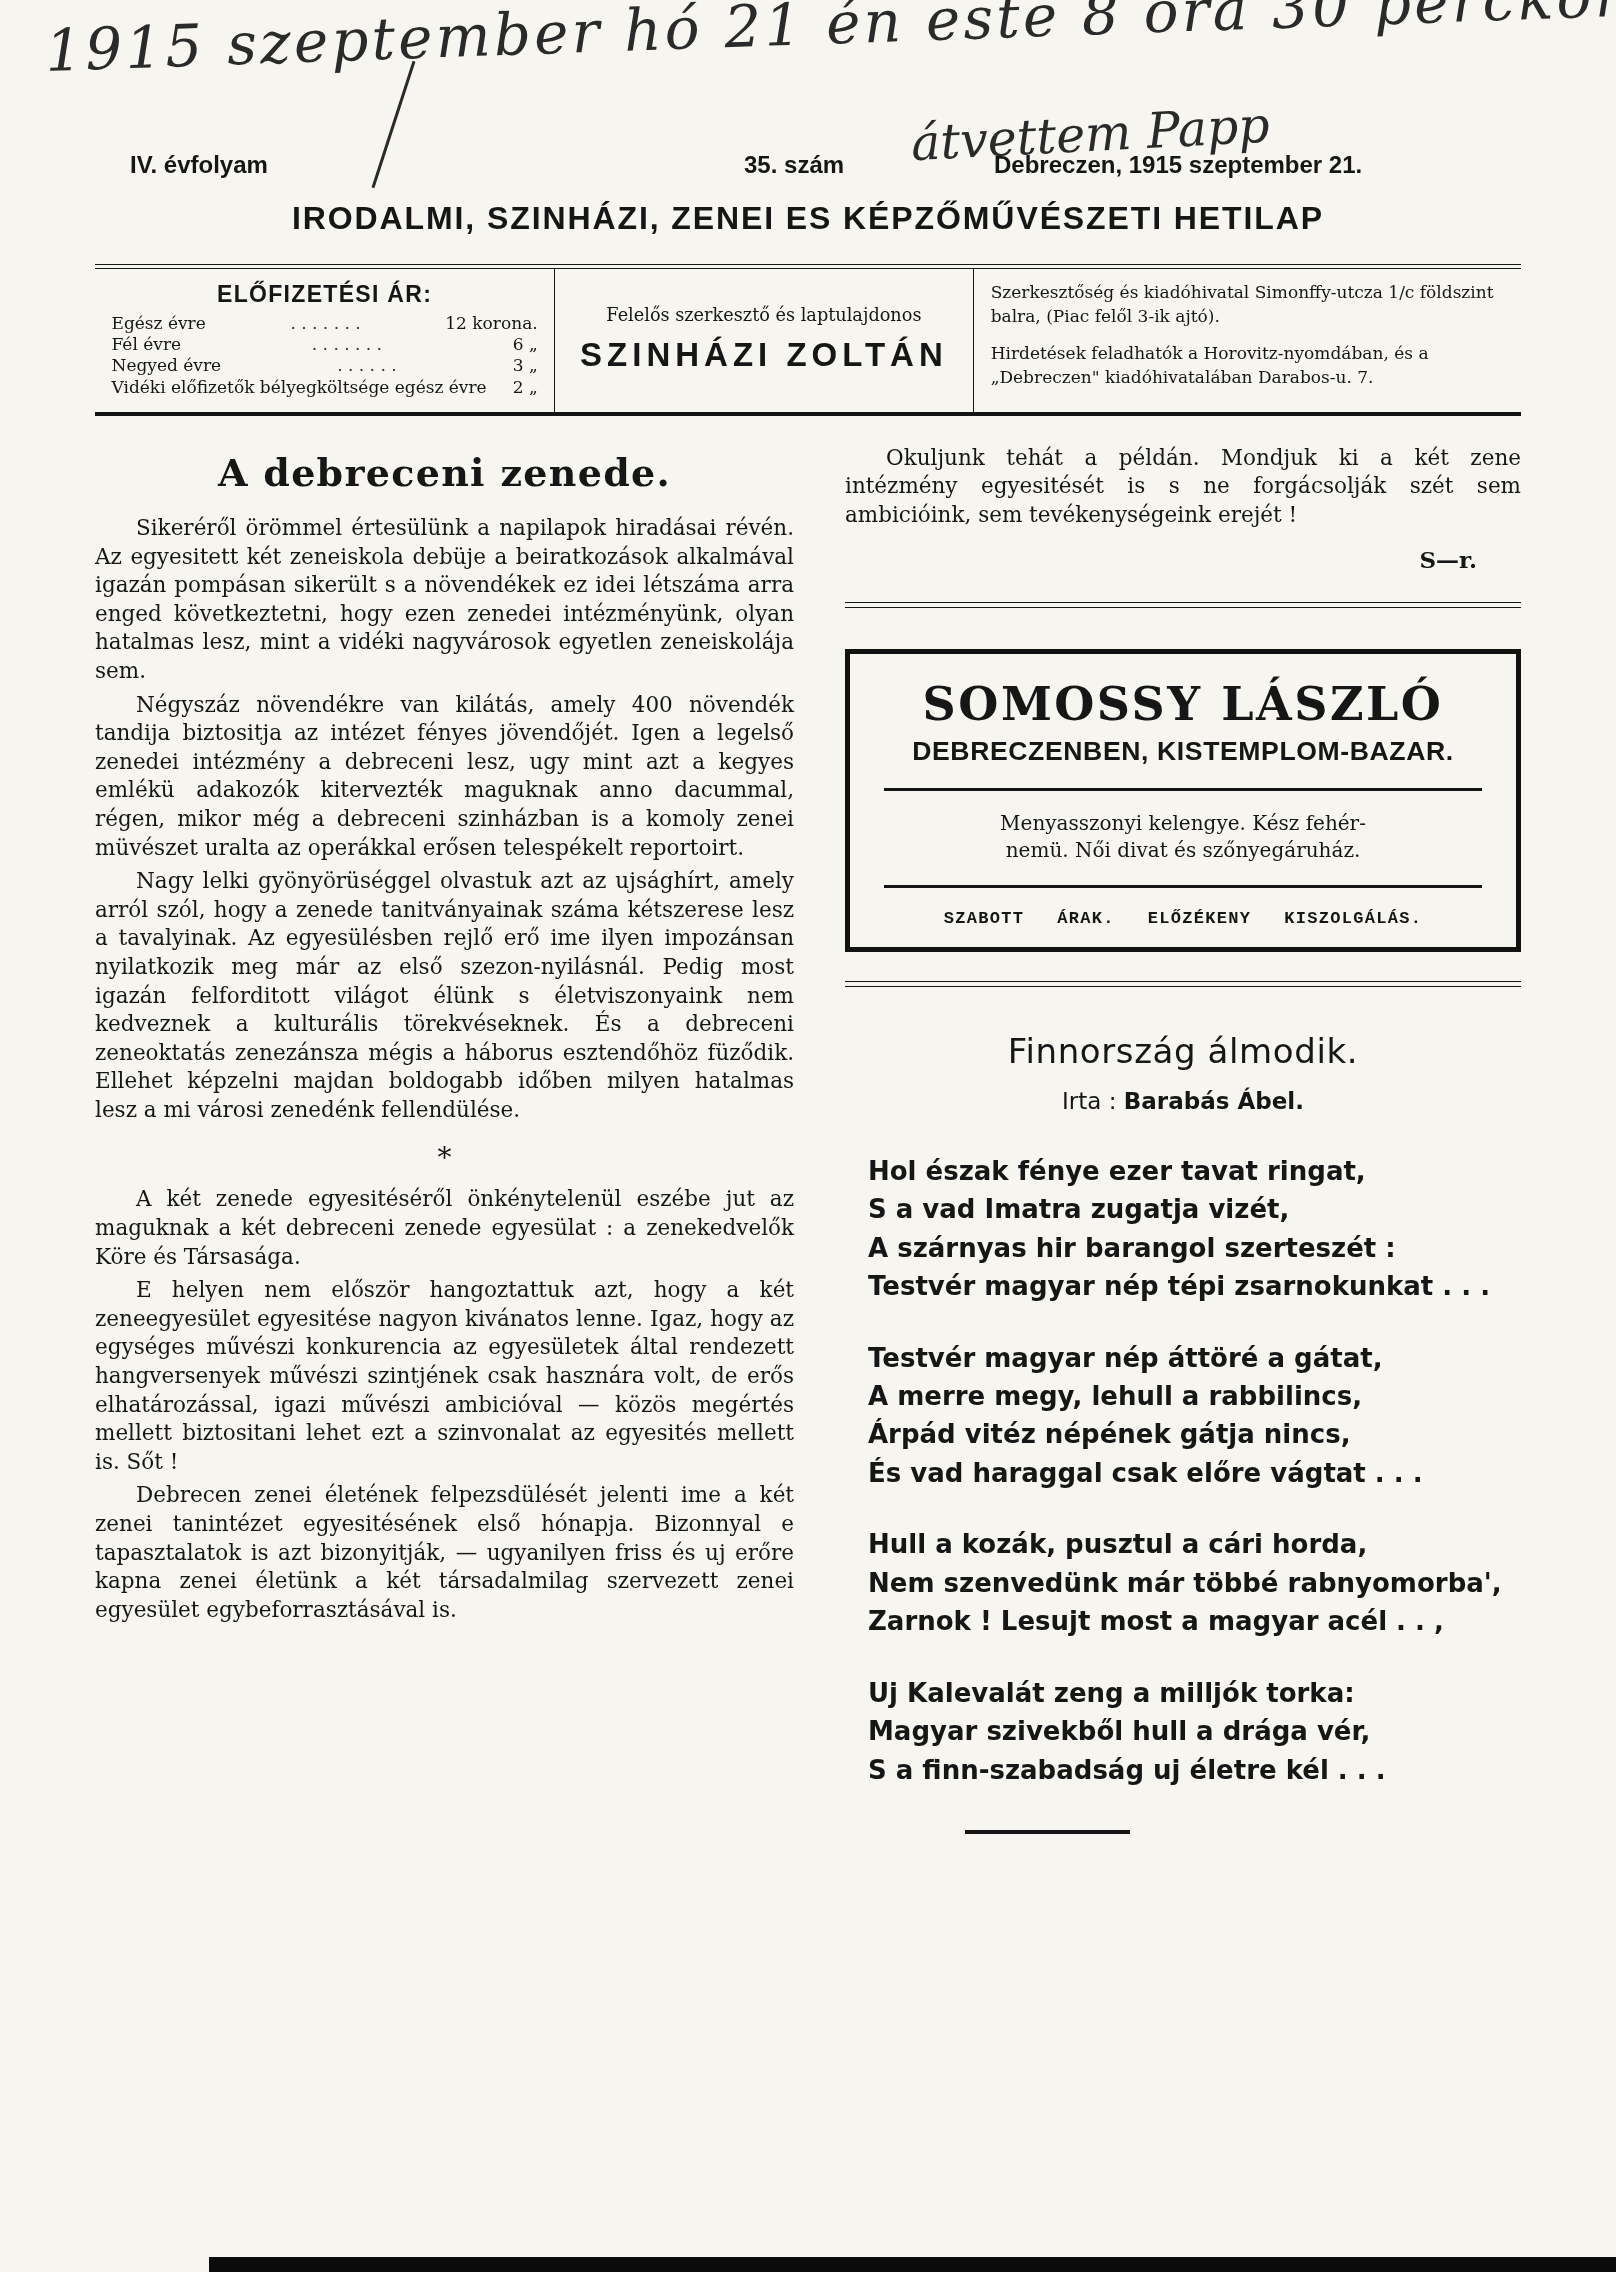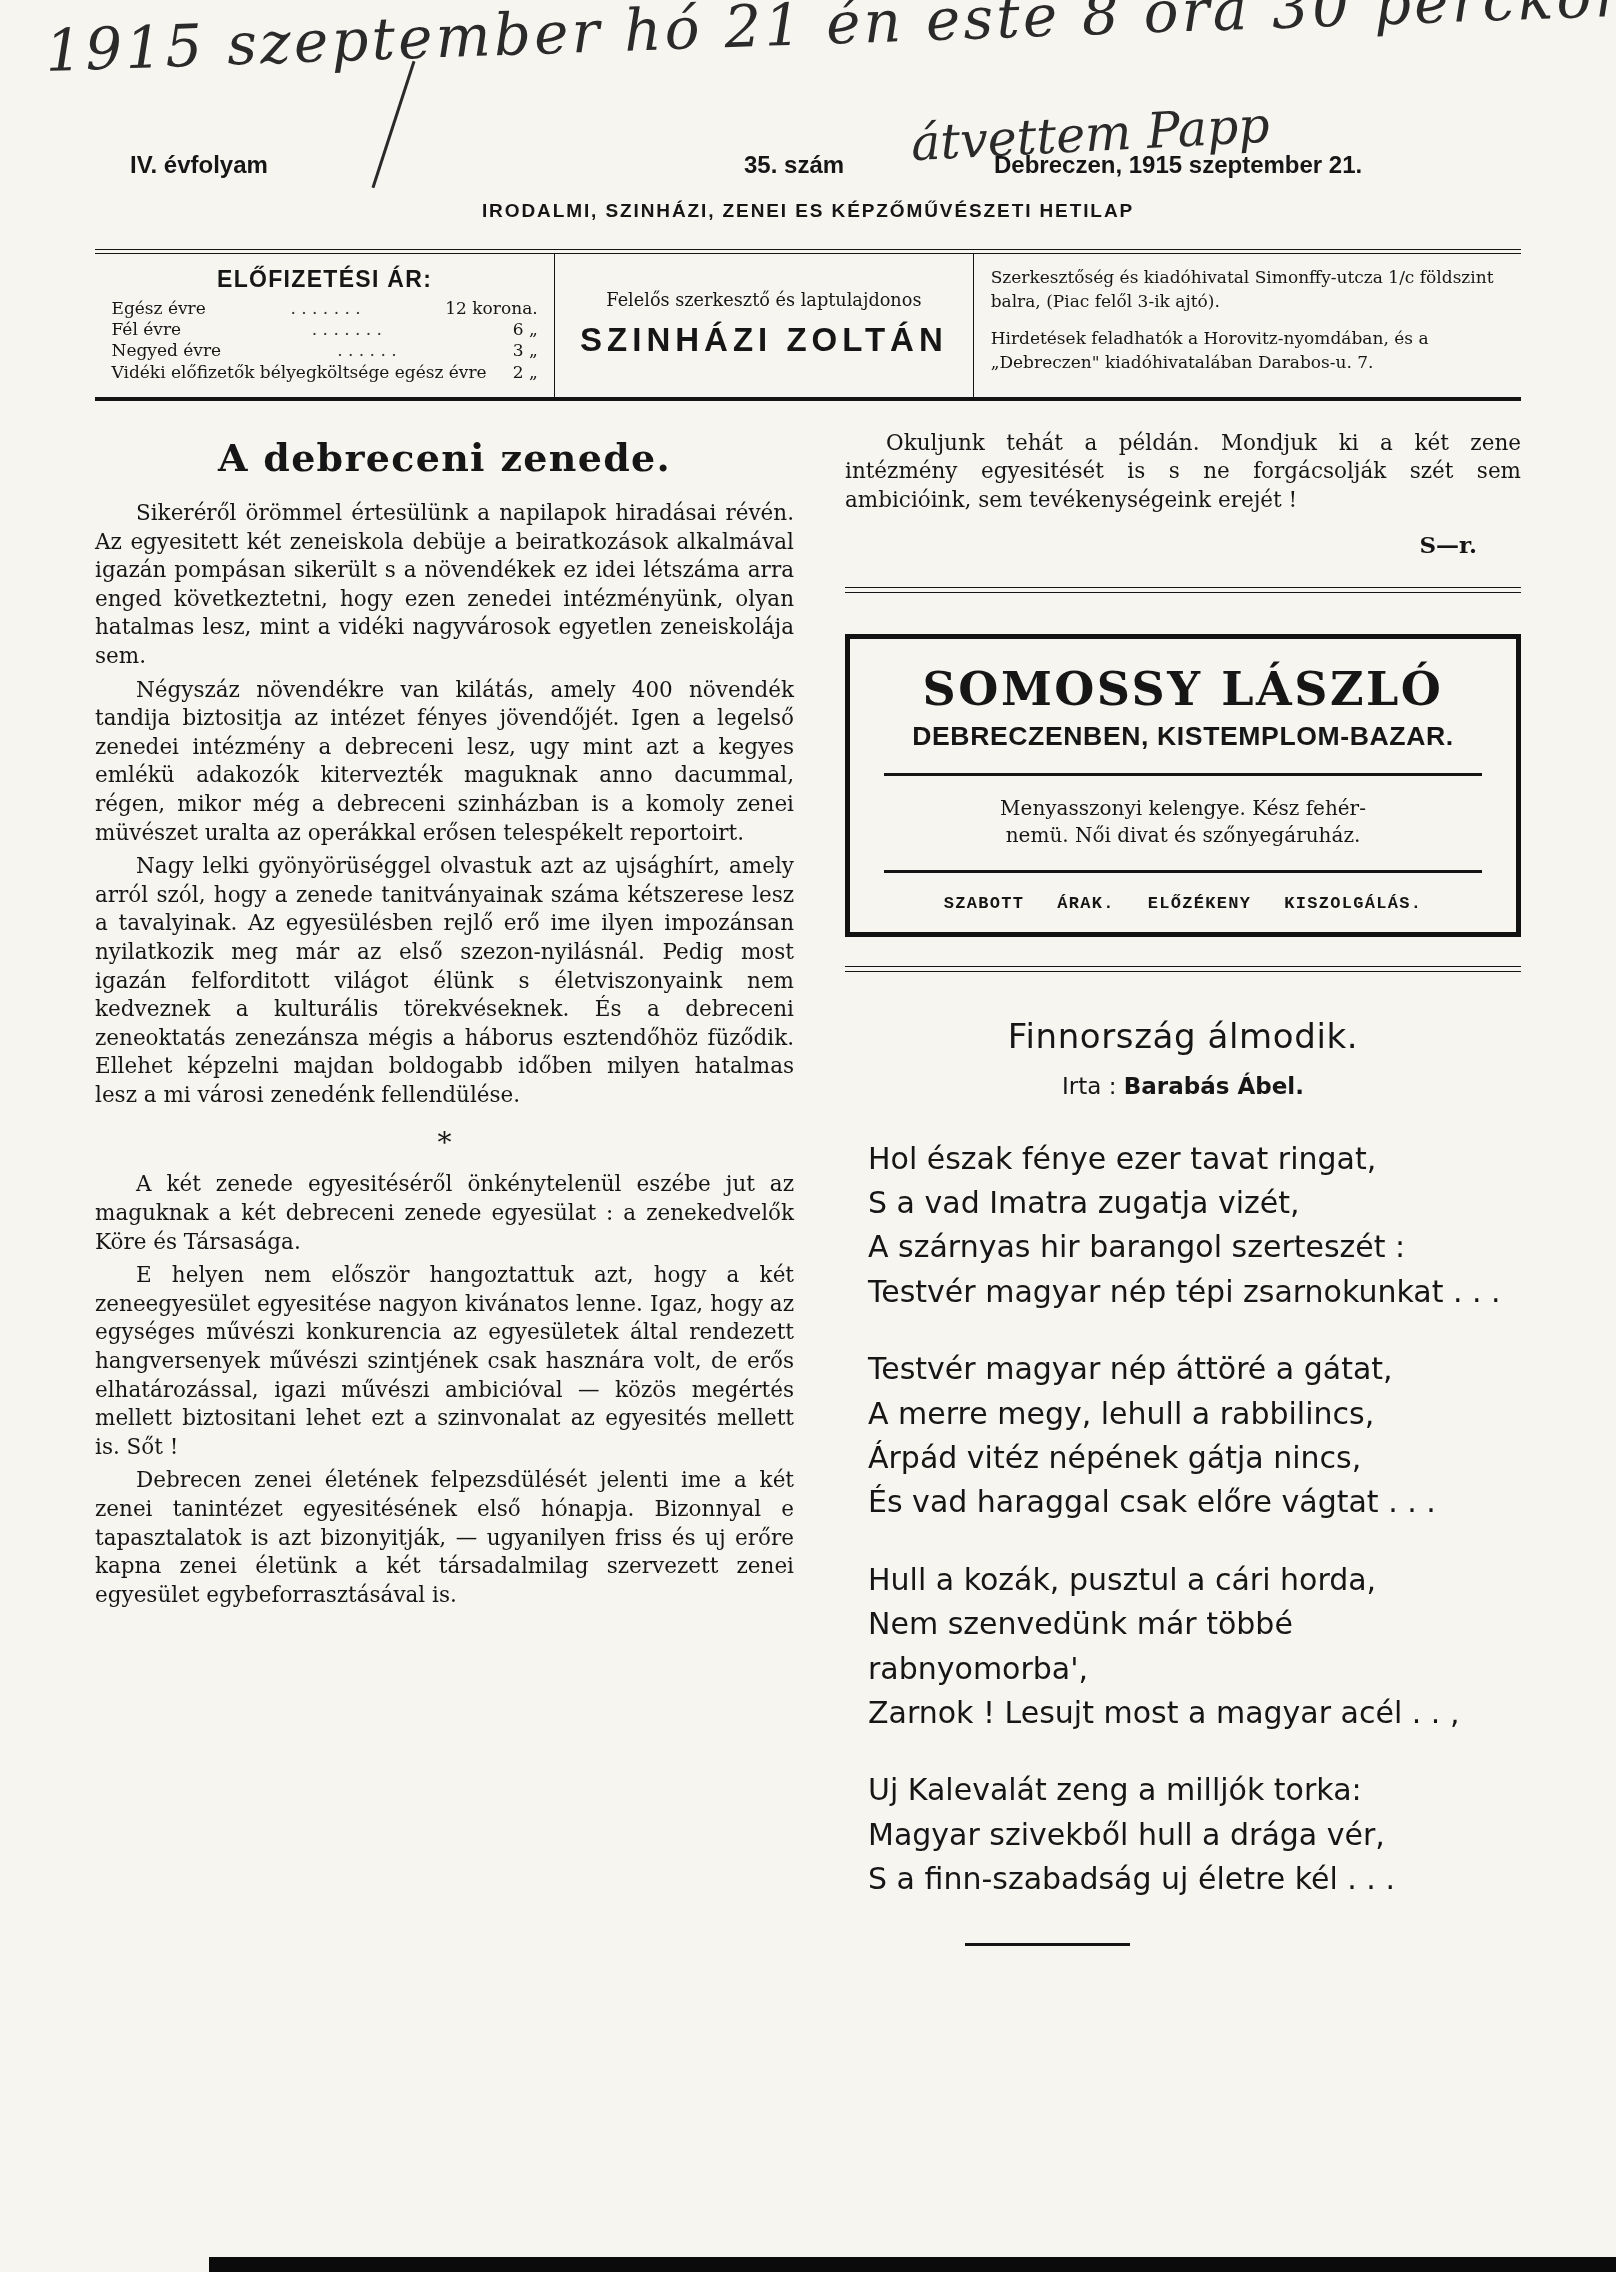--- a/index.html
+++ b/index.html
@@ -34,21 +34,21 @@
   
   .masthead{
     margin:44px 0 0 0;text-align:center;
     font-family:"DejaVu Sans", sans-serif;
     font-weight:bold;font-size:94px;line-height:1.05;
     letter-spacing:15px;white-space:nowrap;
   }
   .subtitle{
     margin-top:14px;text-align:center;
     font-family:"Liberation Sans", sans-serif;
-    font-weight:bold;font-size:19px;letter-spacing:1.9px;
+    font-weight:bold;font-size:32px;letter-spacing:1.9px;
   }
   .double-rule{margin-top:26.6px;height:3.8px;border-top:1.9px solid #151515;border-bottom:1.9px solid #151515;}
   
   .info-bar{display:flex;border-bottom:4.4px solid #141414;}
   .info-col{padding:11.4px 16.5px 14px 16.5px;}
   .info-left{width:30%;}
   .info-title{font-family:"Liberation Sans", sans-serif;font-weight:bold;font-size:23px;letter-spacing:1.3px;text-align:center;margin-bottom:5px;}
   .price-row{display:flex;font-size:17px;line-height:1.25;font-family:"DejaVu Serif", serif;gap:8px;}
   .price-label{white-space:nowrap;}
   .price-leader{flex:1;overflow:hidden;white-space:nowrap;text-align:center;padding:0 5px;color:#333;}
@@ -83,21 +83,21 @@
   .ad-slogan{
     font-family:Liberation Mono, monospace;font-weight:bold;
     font-size:17px;letter-spacing:1.3px;word-spacing:21.5px;margin-top:21.5px;white-space:nowrap;
   }
   
   .poem{margin-top:44px;font-family:"DejaVu Sans", sans-serif;}
   .poem-title{margin:0 0 16.5px 0;text-align:center;font-size:34px;font-weight:normal;letter-spacing:0.6px;}
   .poem-byline{text-align:center;font-size:23px;margin-bottom:38px;}
   .poem-author{font-weight:bold;}
   .stanza{margin:0 0 33px 23px;}
-  .poem-line{font-size:30px;line-height:1.48;}
+  .poem-line{font-size:26px;line-height:1.48;font-weight:bold;}
   .poem-end-rule{width:165px;height:3.8px;background:#151515;margin:41px 0 0 120px;}
   
   .bottom-bar{position:absolute;left:209px;right:0;bottom:0;height:16.5px;background:#0b0b0b;}
 </style>
 </head>
 <body>
 
 <div class="sheet">
 
   <div class="hw hw-line1">1915 szeptember hó 21 én este 8 óra 30 perckor</div>

